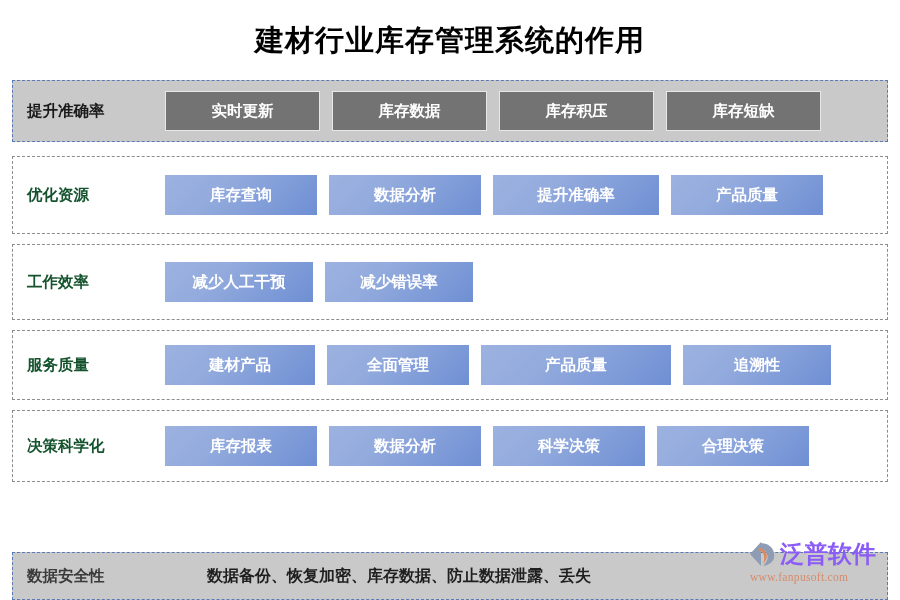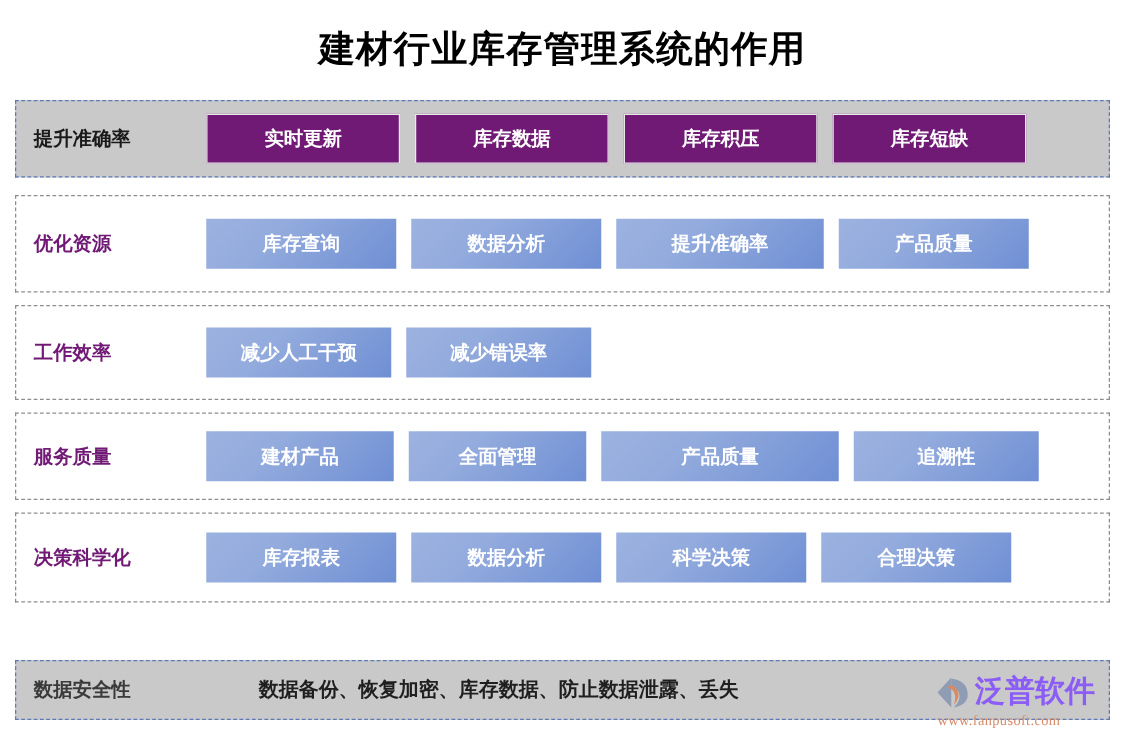--- a/index.html
+++ b/index.html
@@ -56,21 +56,21 @@
   }
 
   
   .row-label {
     width: 152px;
     flex: 0 0 152px;
     padding-left: 14px;
     box-sizing: border-box;
     font-size: 15.5px;
     font-weight: bold;
-    color: #701a75;
+    color: #14532d;
     white-space: nowrap;
   }
   .row.gray .row-label {
     color: #1a1a1a;
   }
 
   
   .tiles {
     flex: 1 1 auto;
     display: flex;
@@ -86,21 +86,21 @@
     align-items: center;
     justify-content: center;
     color: #ffffff;
     font-size: 15.5px;
     font-weight: bold;
     white-space: nowrap;
     box-sizing: border-box;
     position: relative;
   }
   .tile.gray-tile {
-    background: #701a75;
+    background: #737373;
     border: 1px solid #e8e8e8;
   }
   .tile.blue-tile {
     background: linear-gradient(135deg, #9cb2e0 0%, #93abdd 35%, #6f8fd4 100%);
   }
 
   
   .r1 .tile { width: 155px; }
 
   
@@ -123,20 +123,21 @@
   .bottom-row {
     position: absolute;
     left: 12px;
     width: 876px;
     height: 48px;
     background: #c9c9c9;
     border: 1px dashed #5b79b5;
     box-sizing: border-box;
     display: flex;
     align-items: center;
+    margin-top: 24px;
   }
   .bottom-label {
     width: 152px;
     flex: 0 0 152px;
     padding-left: 14px;
     box-sizing: border-box;
     font-size: 15.5px;
     font-weight: bold;
     color: #3a3a3a;
     white-space: nowrap;

